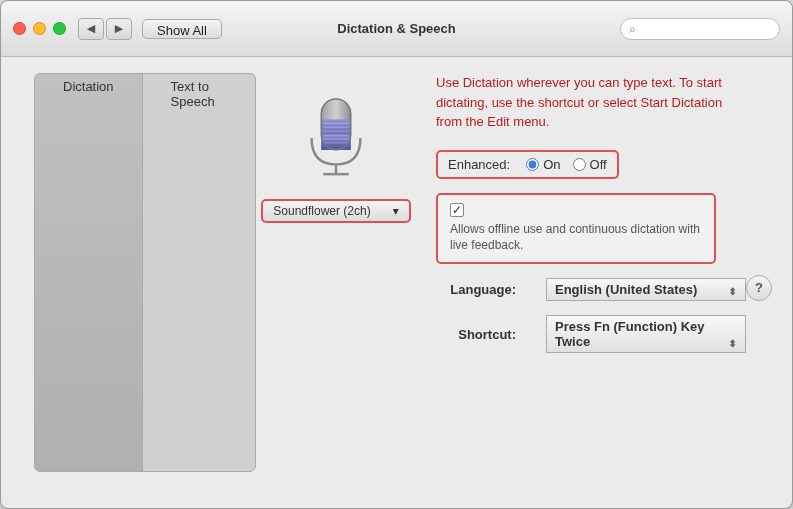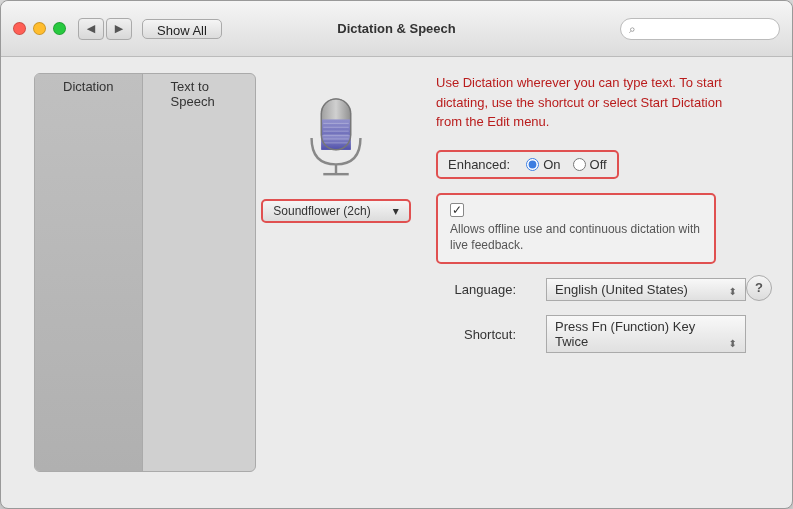--- a/index.html
+++ b/index.html
@@ -282,20 +282,21 @@
       font-size: 12px;
       color: #555;
       line-height: 1.4;
     }
 
     
     .form-row {
       display: flex;
       align-items: center;
       gap: 10px;
+      font-weight: bold;
     }
 
     .form-label {
       font-size: 13px;
       color: #333;
       text-align: right;
       min-width: 80px;
     }
 
     .form-select {

